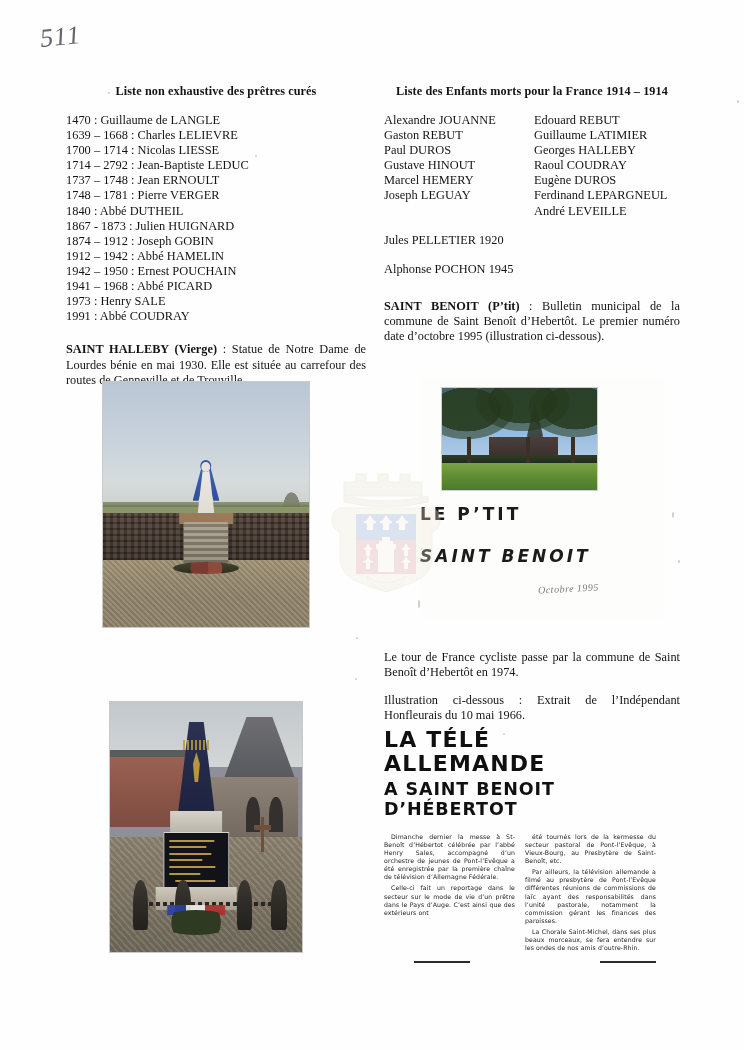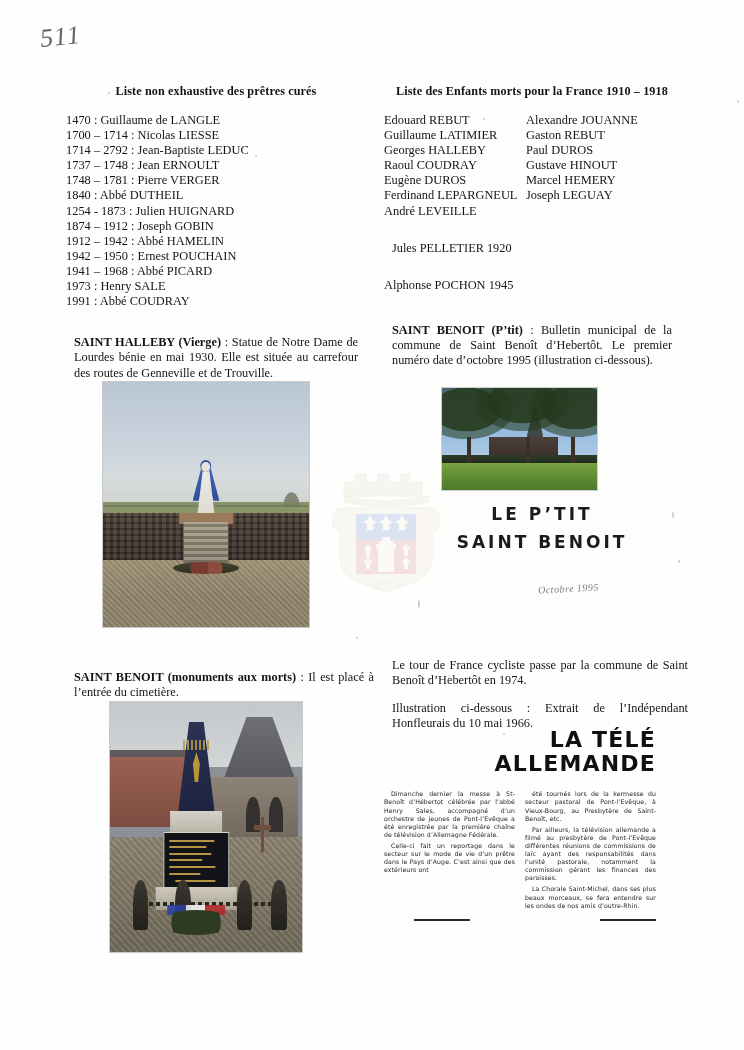--- a/index.html
+++ b/index.html
@@ -27,21 +27,21 @@
 
   h2.sec-title{
     font-size:12.2px;font-weight:bold;text-align:center;
     margin:0 0 14px 0;letter-spacing:.1px;
   }
 
   ul.plain{list-style:none;margin:0;padding:0;}
   ul.plain li{font-size:12.4px;line-height:15.1px;white-space:nowrap;}
 
   p.body{
-    font-size:12.3px;line-height:15.2px;text-align:justify;margin:8px;
+    font-size:12.3px;line-height:15.2px;text-align:justify;margin:0;
   }
   p.body b{font-weight:bold;}
   .sp-14{height:14px;}
   .sp-18{height:18px;}
   .sp-22{height:22px;}
 
   
   .names{display:flex;gap:0;}
   .names .nc{flex:0 0 auto;}
   .names .nc.a{width:142px;}
@@ -161,38 +161,38 @@
       clip-path:polygon(50% 0,100% 70%,100% 100%,0 100%,0 70%);}
   #photo-church .nave{position:absolute;left:30%;top:48%;width:45%;height:22%;
       background:linear-gradient(#4b3f3a,#3a2f2b);}
   #photo-church .hedge3{position:absolute;left:0;right:0;top:66%;height:9%;
       background:linear-gradient(#2e3d27,#1f2b1b);}
   #photo-church .grass{position:absolute;left:0;right:0;top:74%;bottom:0;
       background:linear-gradient(#7aa444,#5f8c33 50%,#4e7a2c);}
   #photo-church .trunk{position:absolute;bottom:26%;width:4px;height:26%;background:#3b3028;}
   #photo-church .canopy{position:absolute;top:-8%;width:60%;height:58%;
       background:radial-gradient(ellipse at 50% 50%, rgba(36,56,26,.92) 0 52%, rgba(36,56,26,.55) 53% 70%, transparent 72%);}
-  .bull-title{position:absolute;left:0;right:0;text-align:center;
+  .bull-title{position:absolute;left:0;right:0;
       font-family:"DejaVu Sans", sans-serif;
       font-weight:bold;font-size:17px;letter-spacing:3px;color:#1b1b1b;}
   #bull-line1{top:126px;}
-  #bull-line2{top:154px;}
+  #bull-line2{top:168px;font-style:italic;}
   #bull-date{position:absolute;left:118px;top:205px;
       font-family:"Liberation Serif", serif;font-size:10px;font-style:italic;
       letter-spacing:.5px;color:#5a5a62;transform:rotate(-3deg);opacity:.8;}
 
   
   #watermark-crest{position:absolute;left:322px;top:452px;width:128px;height:140px;
       opacity:.30;pointer-events:none;}
 
   
   #clipping{position:absolute;left:384px;top:728px;width:272px;}
   .head1,.head2{
       font-family:"DejaVu Sans", sans-serif;font-weight:bold;
-      color:#101010;text-align:right;line-height:1.1;}
+      color:#101010;text-align:left;line-height:1.1;}
   .head1{font-size:22px;letter-spacing:1.2px;}
   .head2{font-size:17.5px;letter-spacing:.9px;margin-top:4px;}
   .clip-cols{display:flex;gap:10px;margin-top:14px;}
   .clip-col{flex:1 1 0;}
   .clip-col p{
       font-family:"DejaVu Sans", sans-serif;
       font-size:6.2px;line-height:8.1px;text-align:justify;
       margin:0 0 3px 0;text-indent:7px;color:#1c1c1c;
       letter-spacing:.1px;}
   .clip-rule{width:56px;height:2px;background:#2a2a2a;margin:6px auto 0 30px;}
@@ -207,65 +207,65 @@
 <div class="page">
 
   <div id="handwritten-folio">511</div>
 
   <div class="col-left">
 
     <h2 class="sec-title">Liste non exhaustive des prêtres curés</h2>
 
     <ul class="plain" id="priests-list">
         <li>1470 : Guillaume de LANGLE</li>
+        <li>1639 – 1668 : Charles LELIEVRE</li>
         <li>1700 – 1714 : Nicolas LIESSE</li>
         <li>1714 – 2792 : Jean-Baptiste LEDUC</li>
         <li>1737 – 1748 : Jean ERNOULT</li>
         <li>1748 – 1781 : Pierre VERGER</li>
         <li>1840 : Abbé DUTHEIL</li>
-        <li>1254 - 1873 : Julien HUIGNARD</li>
+        <li>1867 - 1873 : Julien HUIGNARD</li>
         <li>1874 – 1912 : Joseph GOBIN</li>
         <li>1912 – 1942 : Abbé HAMELIN</li>
         <li>1942 – 1950 : Ernest POUCHAIN</li>
         <li>1941 – 1968 : Abbé PICARD</li>
         <li>1973 : Henry SALE</li>
         <li>1991 : Abbé COUDRAY</li>
       </ul>
 
     <div class="sp-18"></div>
 
     <p class="body"><b>SAINT HALLEBY (Vierge)</b><span> : Statue de Notre Dame de Lourdes bénie en mai 1930. Elle est située au carrefour des routes de Genneville et de Trouville.</span></p>
   </div>
 
-  <p class="body" style="position:absolute;left:66px;top:662px;width:300px;"><b>SAINT BENOIT (monuments aux morts)</b><span> : Il est placé à l’entrée du cimetière.</span></p>
 
   <div class="col-right">
 
-    <h2 class="sec-title">Liste des Enfants morts pour la France 1910 – 1918</h2>
+    <h2 class="sec-title">Liste des Enfants morts pour la France 1914 – 1914</h2>
 
     <div class="names">
+      <div class="nc b">
+          <ul class="plain" id="ww1-col2">
+            <li>Alexandre JOUANNE</li>
+            <li>Gaston REBUT</li>
+            <li>Paul DUROS</li>
+            <li>Gustave HINOUT</li>
+            <li>Marcel HEMERY</li>
+            <li>Joseph LEGUAY</li>
+          </ul>
+        </div>
       <div class="nc a">
           <ul class="plain" id="ww1-col1">
             <li>Edouard REBUT</li>
             <li>Guillaume LATIMIER</li>
             <li>Georges HALLEBY</li>
             <li>Raoul COUDRAY</li>
             <li>Eugène DUROS</li>
             <li>Ferdinand LEPARGNEUL</li>
             <li>André LEVEILLE</li>
-          </ul>
-        </div>
-      <div class="nc b">
-          <ul class="plain" id="ww1-col2">
-            <li>Alexandre JOUANNE</li>
-            <li>Gaston REBUT</li>
-            <li>Paul DUROS</li>
-            <li>Gustave HINOUT</li>
-            <li>Marcel HEMERY</li>
-            <li>Joseph LEGUAY</li>
           </ul>
         </div>
     </div>
 
     <div class="sp-14"></div>
 
     <p class="body">Jules PELLETIER 1920</p>
 
     <div class="sp-14"></div>
 
@@ -373,20 +373,21 @@
         <path d="M44 108 l2 -4 l2 4 l3 2 l-3 1 l0 6 l-4 0 l0 -6 l-3 -1 Z"></path>
         <path d="M82 108 l2 -4 l2 4 l3 2 l-3 1 l0 6 l-4 0 l0 -6 l-3 -1 Z"></path>
         <path d="M56 120 v-22 l-2 -2 v-4 h3 v-3 h3 v-4 h8 v4 h3 v3 h3 v4 l-2 2 v22 Z"></path>
       </g>
       <path d="M44 124 q20 14 40 0 q-6 12 -20 16 q-14 -4 -20 -16 Z" fill="#ece6d2" stroke="#ddd6bd"></path>
     </svg>
   </div>
 
   <div id="clipping">
     <div class="head1">LA TÉLÉ ALLEMANDE</div>
+    <div class="head2">A SAINT BENOIT D’HÉBERTOT</div>
     <div class="clip-cols">
       <div class="clip-col" id="clip-col-1">
           <p>Dimanche dernier la messe à St-Benoît d’Hébertot célébrée par l’abbé Henry Sales, accompagné d’un orchestre de jeunes de Pont-l’Evêque a été enregistrée par la première chaîne de télévision d’Allemagne Fédérale.</p>
           <p>Celle-ci fait un reportage dans le secteur sur le mode de vie d’un prêtre dans le Pays d’Auge. C’est ainsi que des extérieurs ont</p>
         </div>
       <div class="clip-col" id="clip-col-2">
           <p>été tournés lors de la kermesse du secteur pastoral de Pont-l’Evêque, à Vieux-Bourg, au Presbytère de Saint-Benoît, etc.</p>
           <p>Par ailleurs, la télévision allemande a filmé au presbytère de Pont-l’Evêque différentes réunions de commissions de laïc ayant des responsabilités dans l’unité pastorale, notamment la commission gérant les finances des paroisses.</p>
           <p>La Chorale Saint-Michel, dans ses plus beaux morceaux, se fera entendre sur les ondes de nos amis d’outre-Rhin.</p>
         </div>

